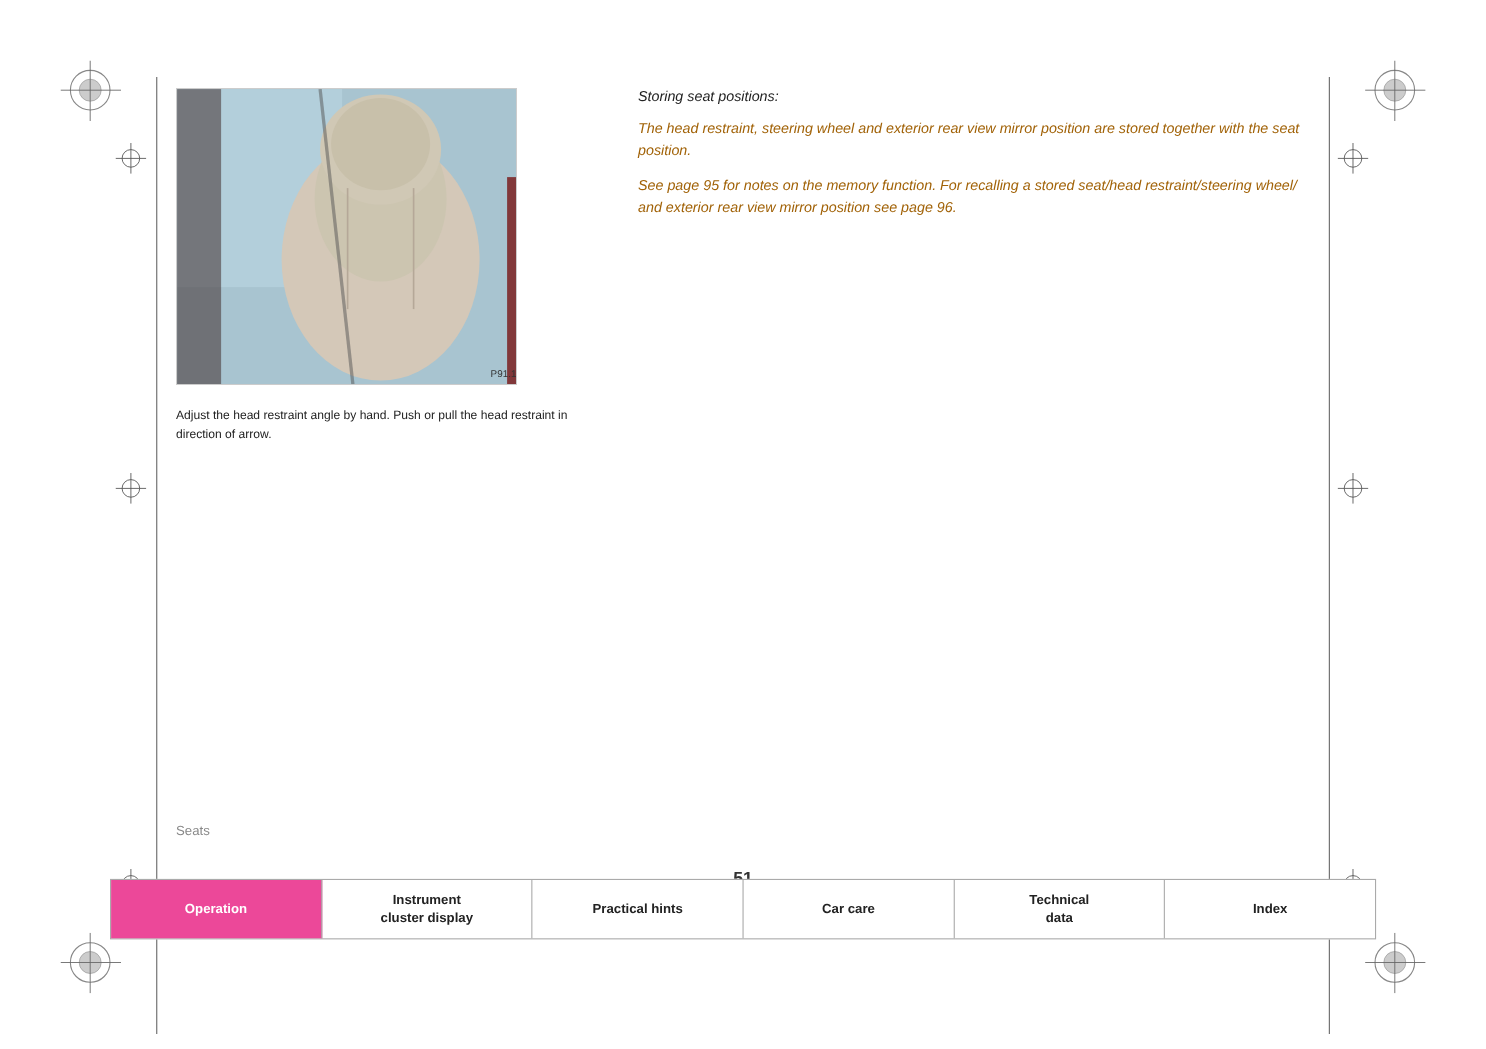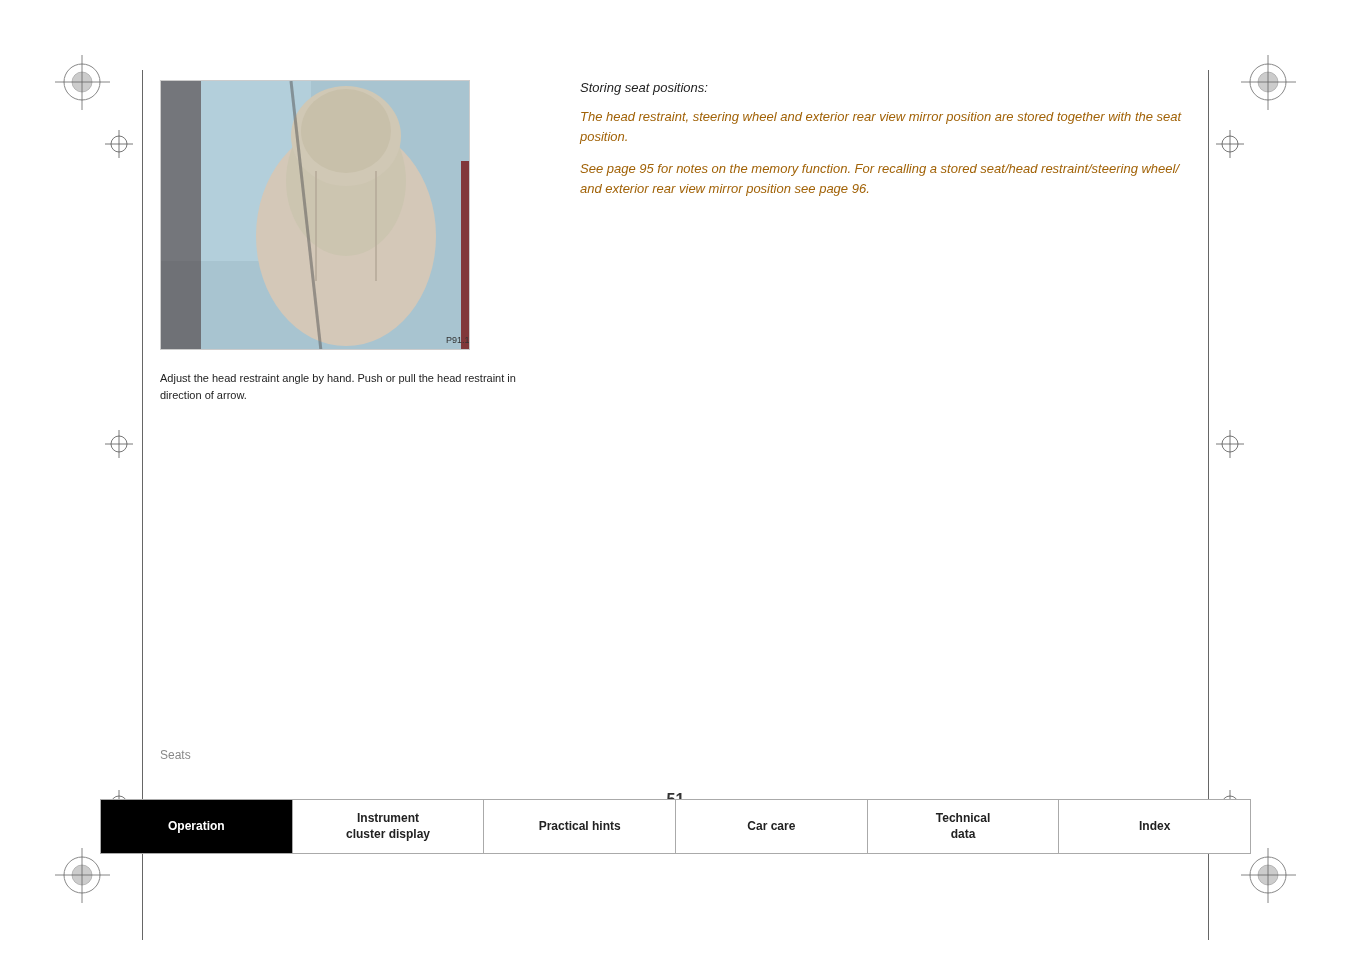--- a/index.html
+++ b/index.html
@@ -116,21 +116,21 @@
       border-right: 1px solid #aaa;
       line-height: 1.3;
       cursor: pointer;
     }
 
     .nav-item:last-child {
       border-right: none;
     }
 
     .nav-item.active {
-      background: #000000;
+      background: #ec4899;
       color: #fff;
     }
 
     
     .reg-mark {
       position: absolute;
       width: 30px;
       height: 30px;
     }
 

